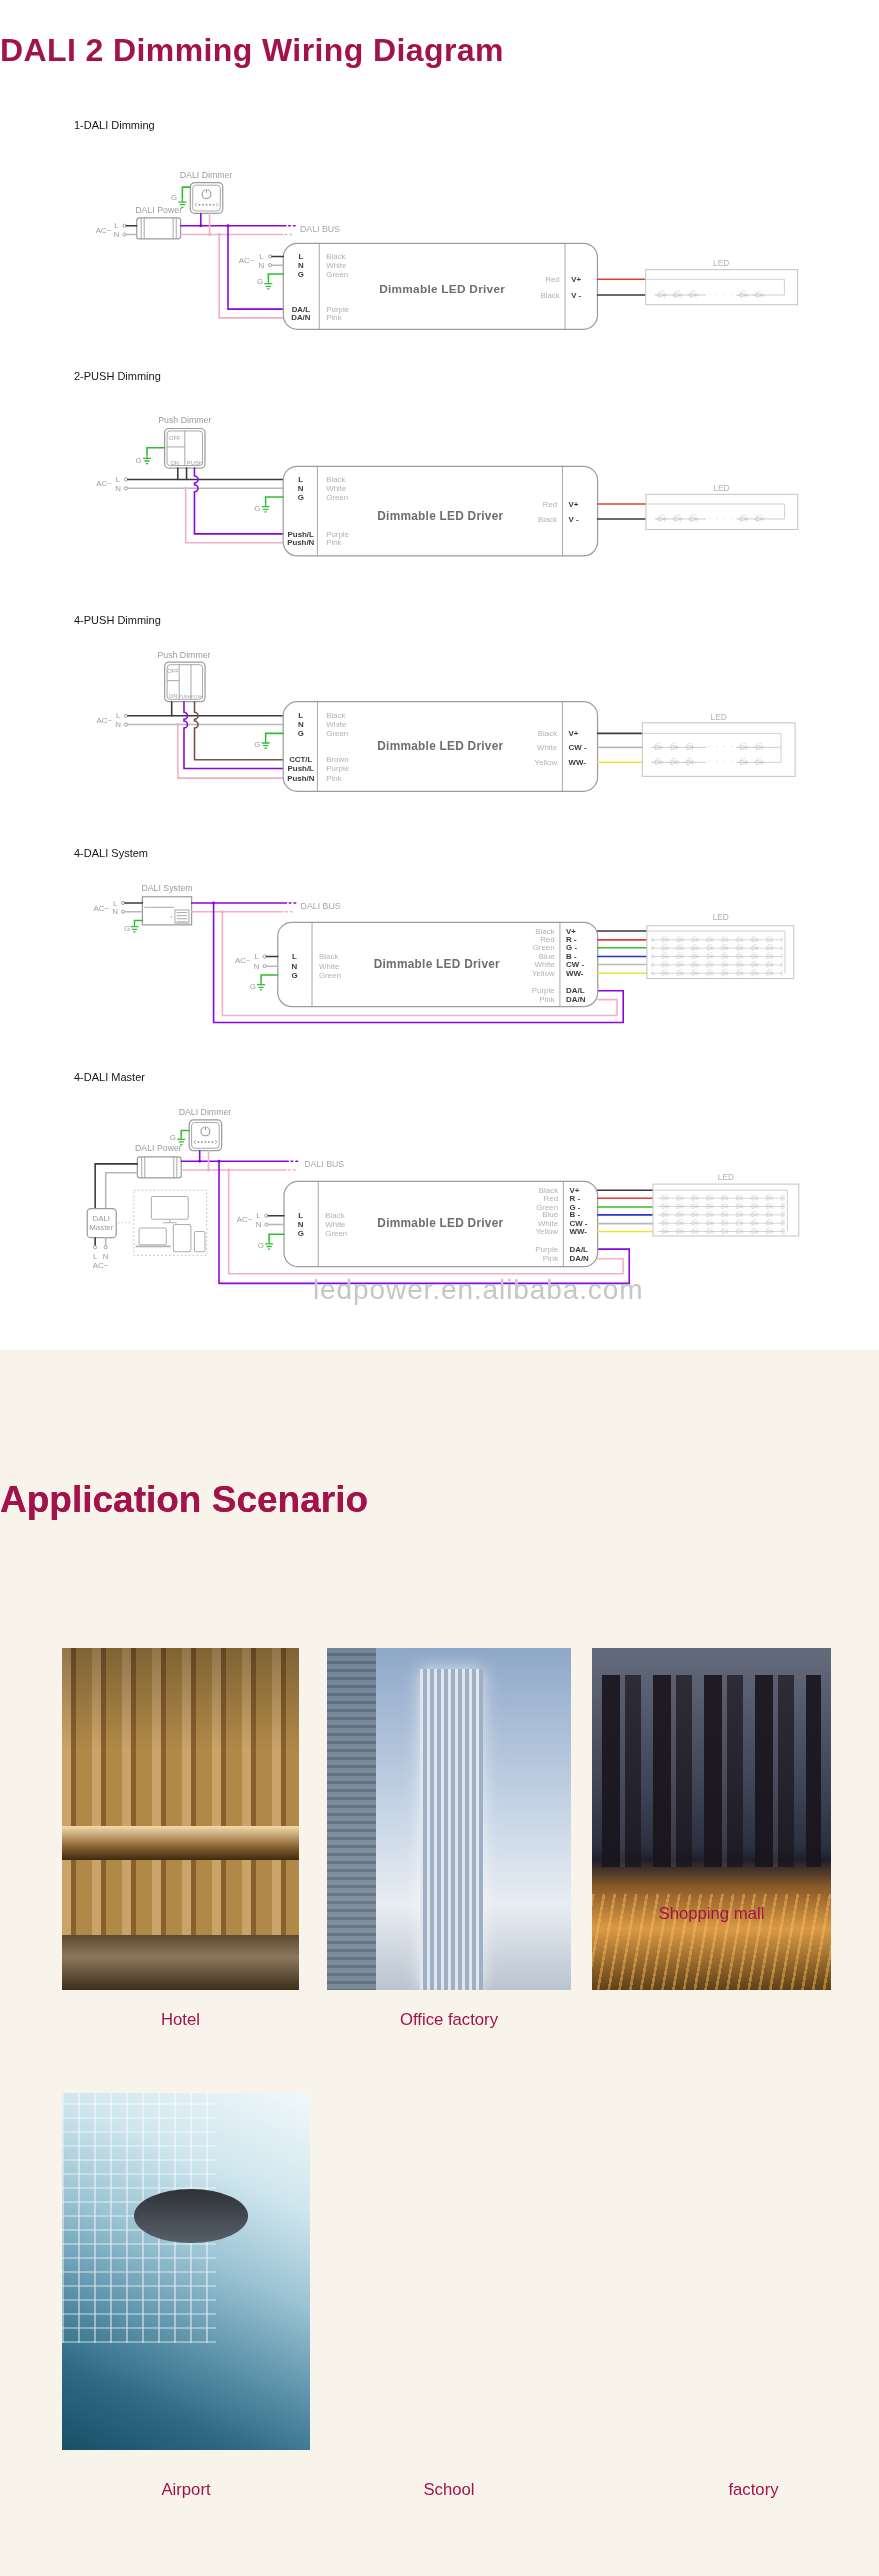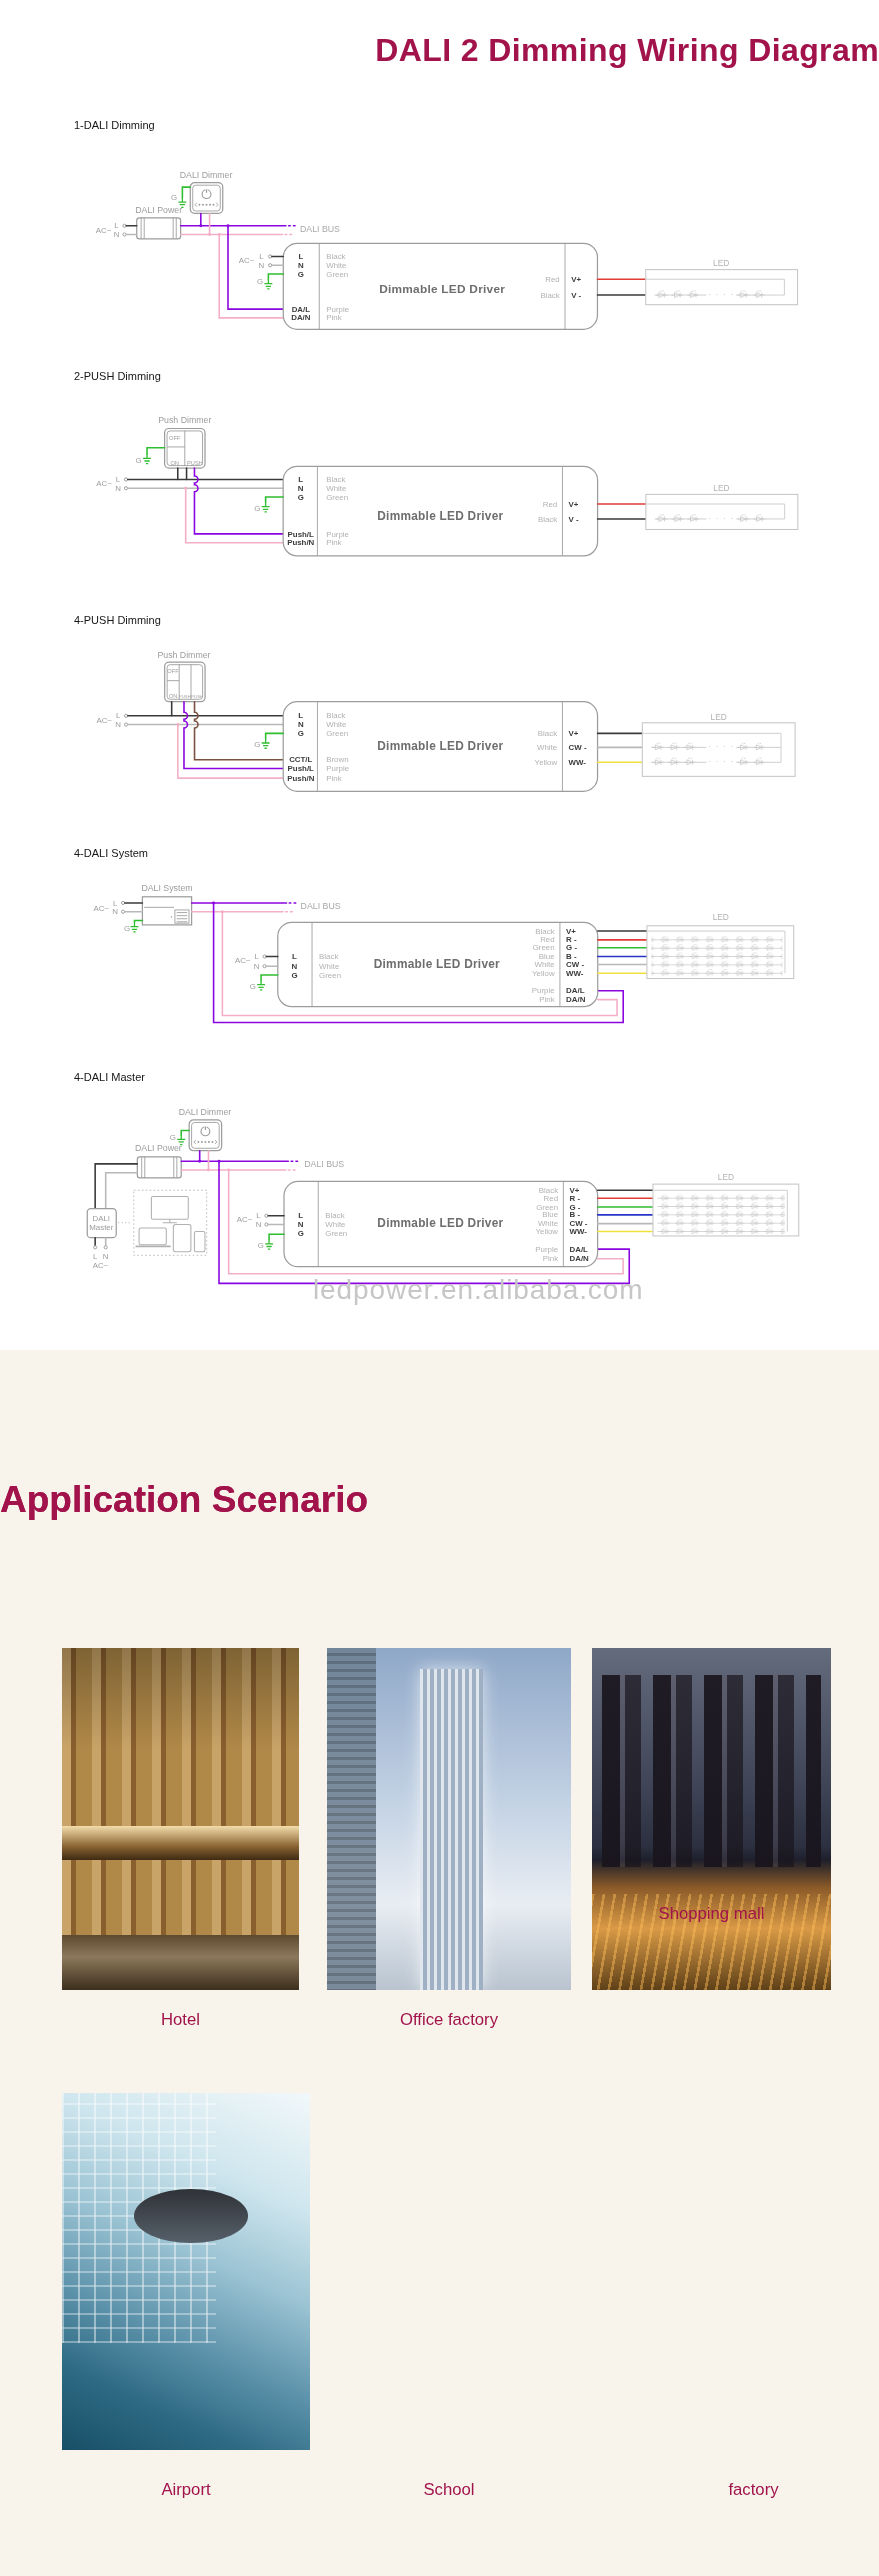--- a/index.html
+++ b/index.html
@@ -1,17 +1,17 @@
 <!DOCTYPE html>
 <html style="font-size:14px"><head>
 <meta charset="utf-8">
 <style>
   html,body{margin:0;padding:0;background:#ffffff;font-family:"Liberation Sans",sans-serif;}
   .page{position:relative;width:879px;height:2576px;background:#ffffff;overflow:hidden;}
-  .main-title{position:absolute;top:32px;left:0;width:879px;text-align:right;font-size:32px;font-weight:bold;color:#A2134B;letter-spacing:0.4px;}
+  .main-title{position:absolute;top:32px;left:0;width:879px;text-align:left;font-size:32px;font-weight:bold;color:#A2134B;letter-spacing:0.4px;}
   .heading{position:absolute;left:74px;font-size:11px;color:#161616;}
   svg.diagram{position:absolute;left:0;}
   svg text{font-family:"Liberation Sans",sans-serif;}
   .t-comp{fill:#9c9c9c;font-size:10px;}
   .t-g{fill:#9c9c9c;font-size:9px;}
   .t-term{fill:#3c3c3c;font-size:9px;font-weight:700;}
   .t-lbl{fill:#b2b2b2;font-size:9px;}
   .t-drv{fill:#6e6e6e;font-size:13.5px;font-weight:700;letter-spacing:.3px;}
   .t-bus{fill:#a8a8a8;font-size:10px;}
   .t-led{fill:#b2b2b2;font-size:9.5px;}

